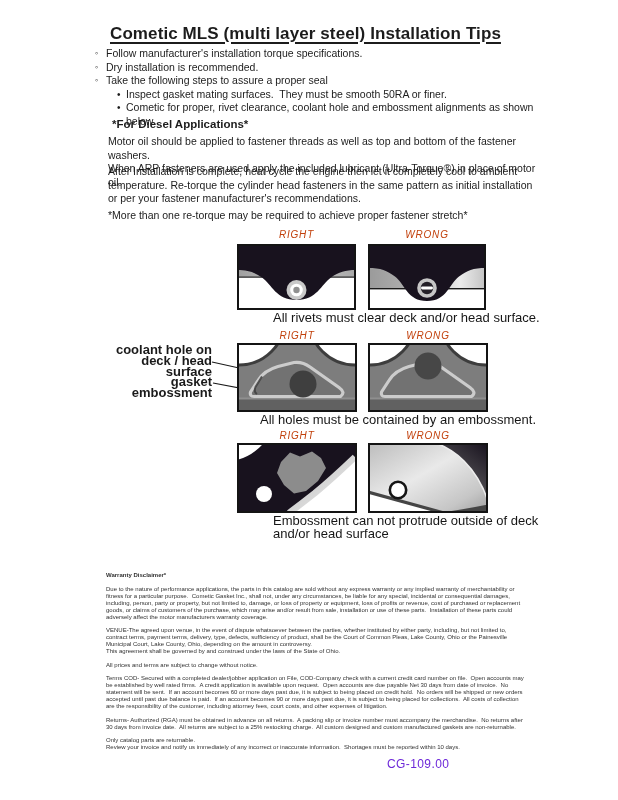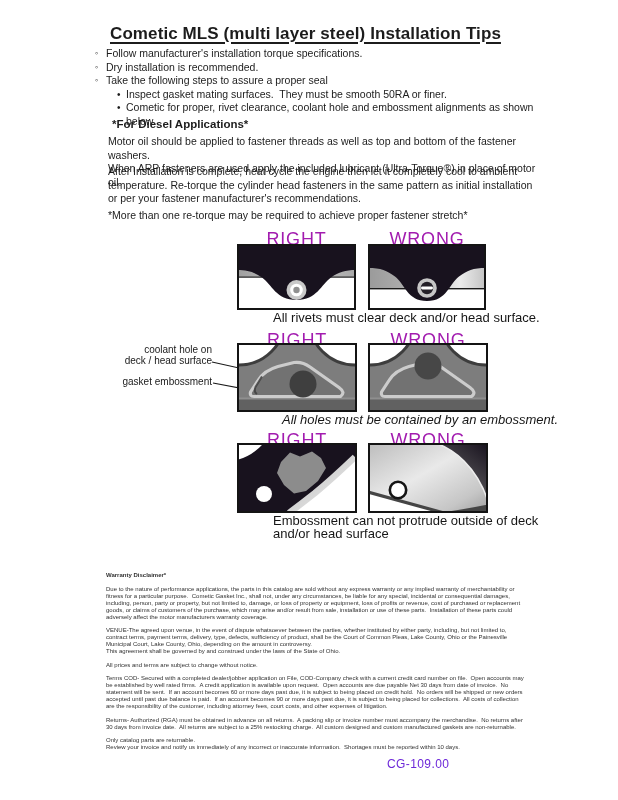--- a/index.html
+++ b/index.html
@@ -24,24 +24,24 @@
   .tip-sub{margin-left:22px;}
   .tip-sub .tip-dot{width:9px;font-size:10px;}
 
   .diesel-h{left:112px;top:118px;font-size:11.5px;font-weight:bold;}
   .para{left:108px;width:430px;font-size:10.5px;line-height:13.5px;white-space:pre-wrap;}
   .p1{top:135px;}
   .p2{top:165px;}
   .pnote{top:209px;}
 
   
-  .fig-label{font-size:18px;letter-spacing:.8px;text-align:center;color:#a21caf;}
+  .fig-label{font-size:10px;letter-spacing:.8px;text-align:center;color:#c2410c;font-style:italic;}
   .fig-caption{font-size:13px;line-height:12.5px;color:#161616;white-space:pre-line;margin-left:36px;}
   .panel{display:block;}
-  .ann{font-size:10px;line-height:11px;color:#1a1a1a;white-space:pre-line;}
+  .ann{font-size:13px;line-height:11px;color:#1a1a1a;white-space:pre-line;font-weight:bold;}
   .ann-right{text-align:right;}
 
   .warranty{left:106px;top:572px;width:418px;font-size:6px;line-height:7px;color:#323232;}
   .warranty .w-h{font-weight:bold;}
   .warranty .w-p{margin-top:6.5px;white-space:pre-wrap;}
   .warranty .w-cont{margin-top:0;white-space:pre-wrap;}
 
   .page-code{left:387px;top:757px;font-size:12px;letter-spacing:.4px;color:#6d28d9;}
 </style>
 </head>
@@ -153,21 +153,21 @@
   <rect width="120" height="69" fill="#7d7d7d"></rect>
   <circle cx="2" cy="-24" r="46" fill="#ffffff" stroke="#3d3d3d" stroke-width="3"></circle>
   <circle cx="118" cy="-24" r="46" fill="#ffffff" stroke="#3d3d3d" stroke-width="3"></circle>
   <rect x="0" y="56" width="120" height="13" fill="#616161"></rect>
   <rect x="0" y="54.5" width="120" height="2" fill="#8f8f8f"></rect>
   <path d="M17,53.5 Q12.5,53.5 13.5,49 L21,37.5 Q27,27.5 41,23.5 L57,19.5 Q65.5,18.5 73,24 L102,44.5 Q109,49.5 103.5,53.5 Z" fill="#727272" stroke="#cccccc" stroke-width="3.2" stroke-linejoin="round"></path>
   <circle cx="60" cy="23" r="13.5" fill="#474747"></circle>
   <rect x="1" y="1" width="118" height="67" fill="none" stroke="#141414" stroke-width="2"></rect>
 </svg>
 
-<div class="abs fig-caption" style="left:246px;top:414px;width:300px;font-style:italic;">All holes must be contained by an embossment.</div>
+<div class="abs fig-caption" style="left:224px;top:414px;width:300px;">All holes must be contained by an embossment.</div>
 
 <div class="abs fig-label" style="left:237px;top:430px;width:120px;">RIGHT</div>
 <div class="abs fig-label" style="left:368px;top:430px;width:120px;">WRONG</div>
 
 <svg class="abs panel" style="left:237px;top:443px;" width="120" height="70" viewBox="0 0 120 70">
   <defs>
     <linearGradient id="ge" x1="0" y1="0" x2="1" y2="1">
       <stop offset="0" stop-color="#bdbdbd"></stop>
         <stop offset="1" stop-color="#efefef"></stop>
     </linearGradient>

